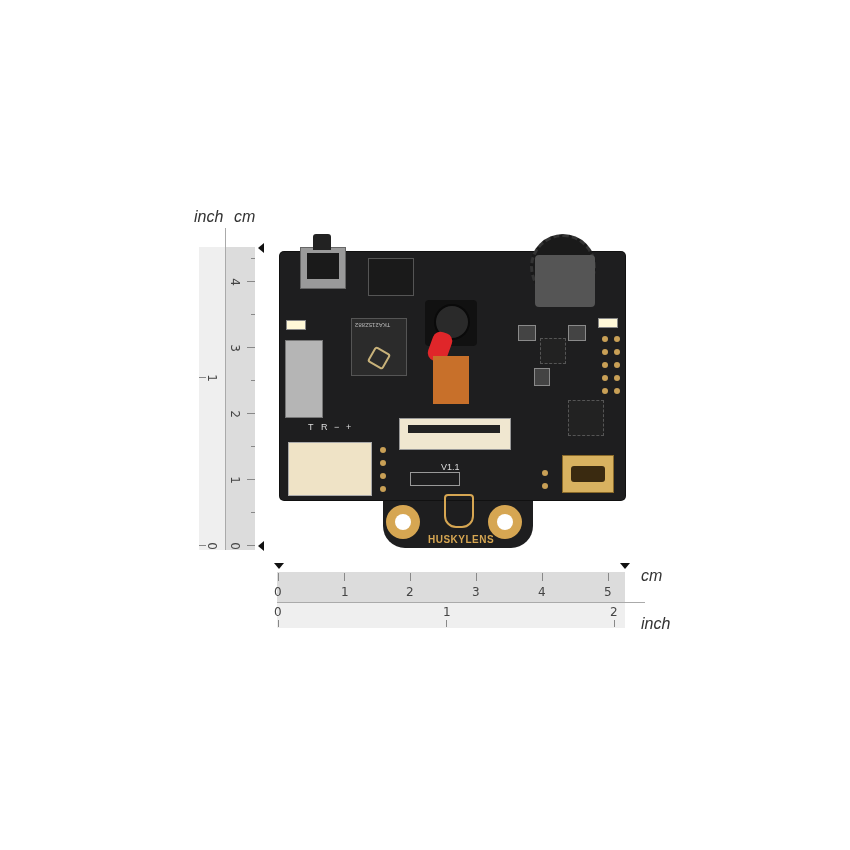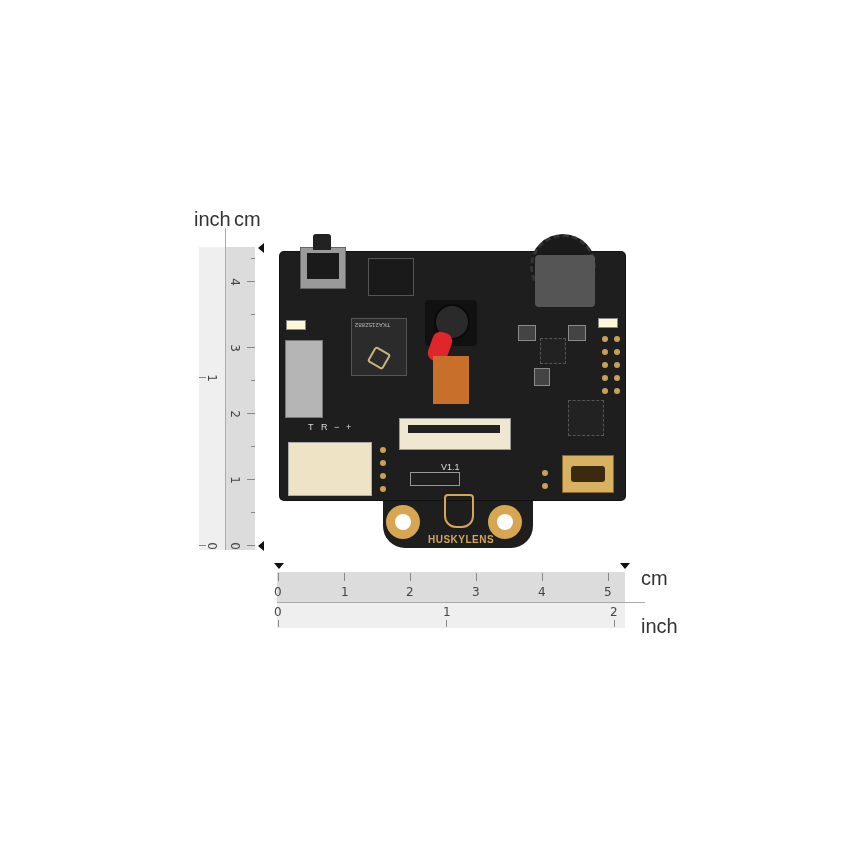--- a/index.html
+++ b/index.html
@@ -1,18 +1,18 @@
 <!DOCTYPE html>
 <html><head>
 <meta charset="utf-8">
 <style>
   html,body{margin:0;padding:0;background:#fff;}
   body{width:850px;height:850px;position:relative;overflow:hidden;font-family:"Liberation Sans",sans-serif;}
   .abs{position:absolute;}
-  .lbl{color:#333;font-size:20px;}
+  .lbl{color:#333;font-size:16px;font-style:italic;}
   .rnum{color:#444;font-size:12px;font-family:"DejaVu Sans",sans-serif;}
   .tick{position:absolute;background:#888;}
   .pcb{position:absolute;left:280px;top:252px;width:345px;height:248px;background:#1e1e1f;border-radius:4px;box-shadow:0 0 0 1px #111;}
   .tab{position:absolute;left:383px;top:490px;width:150px;height:58px;background:#1e1e1f;border-radius:0 0 22px 22px;}
   .ring{position:absolute;width:34px;height:34px;border-radius:50%;background:#d6a652;}
   .ring::after{content:"";position:absolute;left:9px;top:9px;width:16px;height:16px;border-radius:50%;background:#fff;}
   .chip{position:absolute;background:#2a2a2b;border:1px solid #555;}
   .pad{position:absolute;width:6px;height:6px;border-radius:50%;background:#c9a056;}
   .comp{position:absolute;background:#444;border:1px solid #8a8a8a;}
   .tri{position:absolute;width:0;height:0;}

